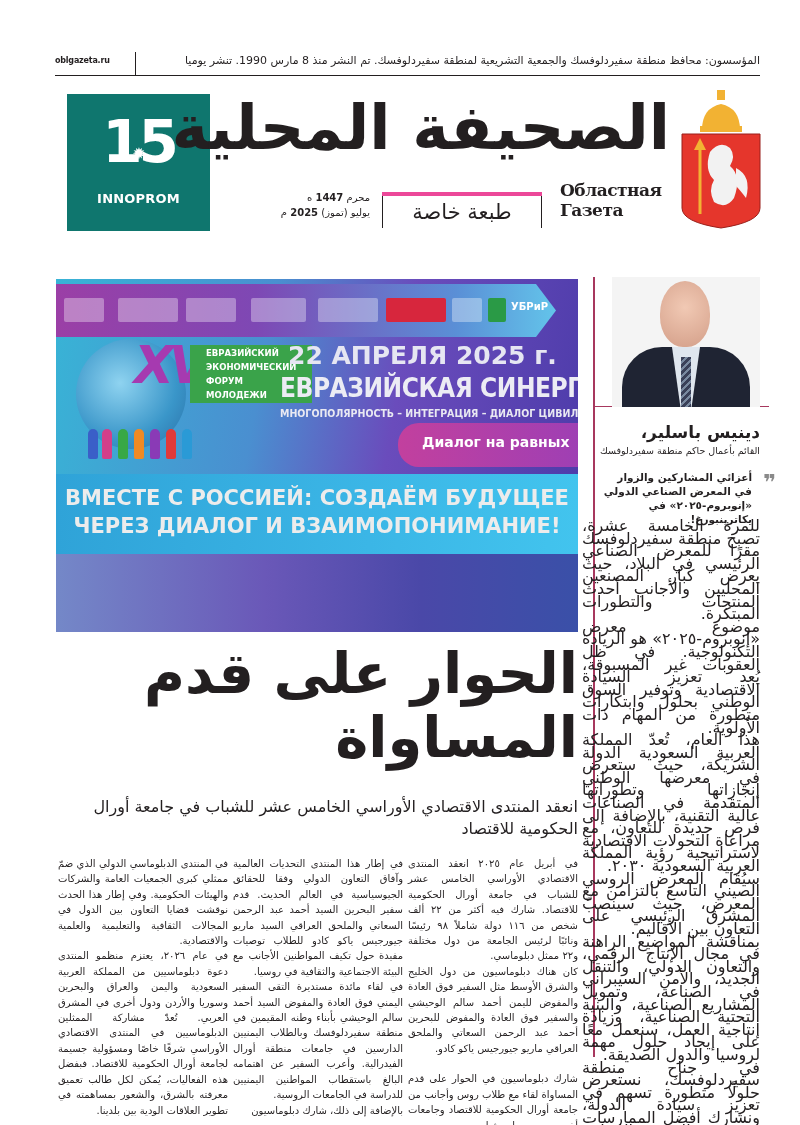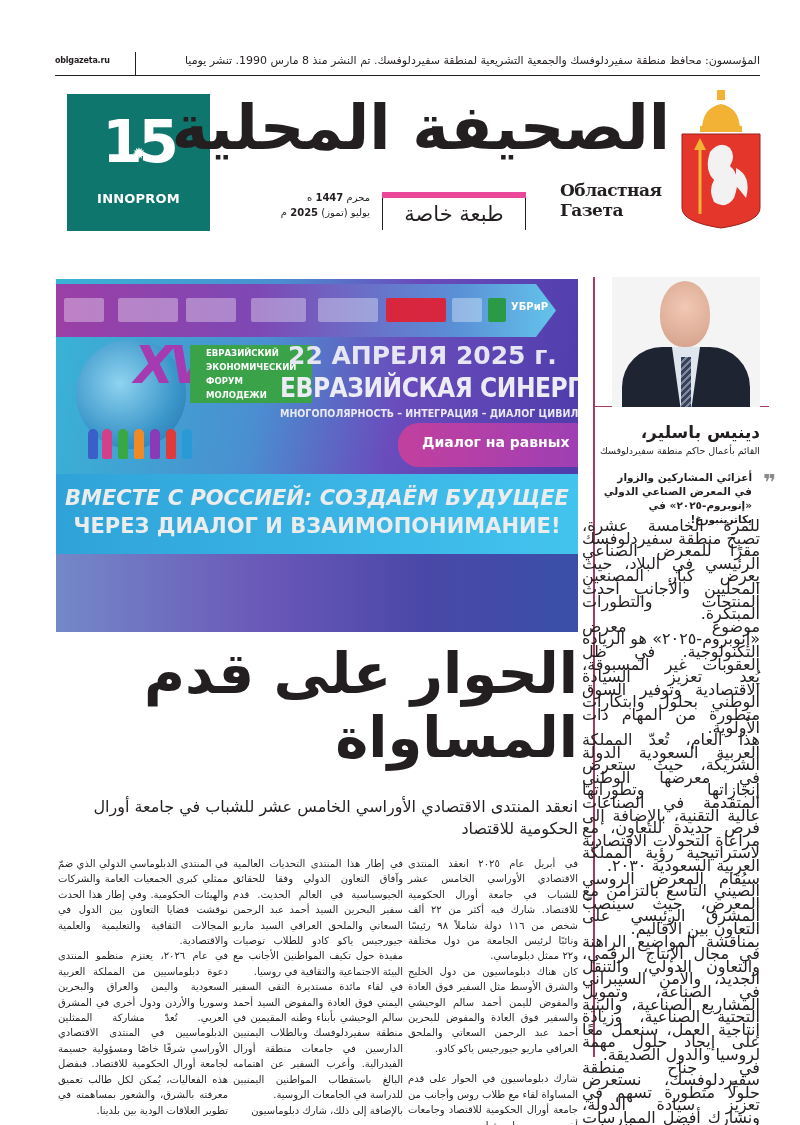--- a/index.html
+++ b/index.html
@@ -16,21 +16,21 @@
   .logo-box { position: absolute; left: 67px; top: 94px; width: 143px; height: 137px; background: #0f766e; }
   .logo-15 { position: absolute; left: 0; right: 0; top: 18px; text-align: center; color: #fff; font-family: "DejaVu Sans", sans-serif; font-weight: bold; font-size: 58px; line-height: 60px; letter-spacing: -4px; }
   .logo-gear { position: absolute; left: 64px; top: 52px; width: 16px; height: 16px; color: #fff; font-size: 16px; line-height: 16px; text-align: center; }
   .logo-text { position: absolute; left: 0; right: 0; top: 97px; text-align: center; color: #fff; font-weight: bold; font-size: 13px; letter-spacing: 0.2px; }
 
   .title-ar { position: absolute; right: 130px; top: 88px; font-family: "DejaVu Sans", sans-serif; font-weight: bold; font-size: 62px; line-height: 80px; direction: rtl; white-space: nowrap; color: #231f20; }
 
   .coat { position: absolute; left: 680px; top: 90px; width: 82px; height: 140px; }
   .ru-name { position: absolute; left: 560px; top: 180px; font-family: "DejaVu Serif", serif; font-weight: bold; font-size: 17px; line-height: 20px; letter-spacing: -0.5px; }
 
-  .special { position: absolute; left: 382px; top: 192px; width: 144px; height: 32px; border-top: 6px solid #ec4899; }
+  .special { position: absolute; left: 382px; top: 192px; width: 160px; height: 32px; border-top: 4px solid #ec4899; }
   .special::before { content: ""; position: absolute; left: 0; top: 0; width: 1px; height: 32px; background: #231f20; }
   .special::after { content: ""; position: absolute; right: 0; top: 0; width: 1px; height: 32px; background: #231f20; }
   .special span { display: block; text-align: center; font-size: 21px; line-height: 32px; direction: rtl; }
 
   .date-block { position: absolute; left: 258px; top: 190px; width: 112px; direction: rtl; text-align: right; font-size: 10px; line-height: 15px; }
   .date-block b { font-weight: bold; }
 
   
   .banner { position: absolute; left: 56px; top: 279px; width: 522px; height: 353px; overflow: hidden;
     background: linear-gradient(100deg, #38b4d6 0%, #4a8fd0 38%, #6a4cbc 62%, #4a3aa8 100%); }
@@ -46,21 +46,21 @@
   .banner .sub { position: absolute; left: 224px; top: 128px; color: #e9e9f2; font-weight: bold; font-size: 11px; white-space: nowrap; transform: scaleX(0.86); transform-origin: left; }
   .banner .pill { position: absolute; left: 342px; top: 144px; width: 200px; height: 44px; border-radius: 21px; background: linear-gradient(90deg, #c2409e, #9b3fb6); }
   .banner .pill span { position: absolute; left: 24px; top: 11px; color: #fff; font-size: 14px; font-weight: bold; }
   .banner .globe { position: absolute; left: 20px; top: 60px; width: 110px; height: 110px; border-radius: 50%; background: radial-gradient(circle at 40% 40%, #8fd3f0, #3a96c9 60%, #2a6ea6); }
   .banner .xv { position: absolute; left: 78px; top: 56px; color: #a63ab0; font-weight: bold; font-size: 52px; letter-spacing: -5px; font-style: italic; }
   .banner .forum { position: absolute; left: 134px; top: 66px; background: #3aa34a; color: #fff; font-size: 8.5px; font-weight: bold; line-height: 14px; padding: 1px 16px; }
   .banner .people { position: absolute; left: 28px; top: 140px; width: 120px; height: 40px; }
   .banner .people i { position: absolute; bottom: 0; width: 10px; height: 30px; border-radius: 5px 5px 2px 2px; }
   .banner .band { position: absolute; left: 0; top: 195px; width: 100%; height: 80px; background: linear-gradient(90deg, #2fa3d8, #3bb6e6 60%, #42c4ee); }
   .banner .band .l1, .banner .band .l2 { position: absolute; left: 0; right: 0; text-align: center; color: #ececec; font-weight: bold; font-size: 21px; white-space: nowrap; }
-  .banner .band .l1 { top: 12px; font-style: italic; }
+  .banner .band .l1 { top: 12px; }
   .banner .band .l2 { top: 40px; }
   .banner .bottom { position: absolute; left: 0; top: 275px; width: 100%; height: 78px; background: linear-gradient(90deg, #7488c8, #6a58b8 40%, #4a48a8 70%, #3a50a8); }
 
   
   .main-title { position: absolute; right: 222px; top: 642px; width: 560px; direction: rtl; text-align: right; font-weight: bold; font-size: 56px; line-height: 64px; color: #231f20; }
   .lede { position: absolute; right: 222px; top: 796px; width: 530px; direction: rtl; text-align: right; font-size: 16px; line-height: 22px; color: #231f20; }
 
   
   .col { position: absolute; top: 856px; width: 170px; direction: rtl; text-align: justify; font-size: 10px; line-height: 15.4px; color: #231f20; }
   .col p { margin: 0; }

